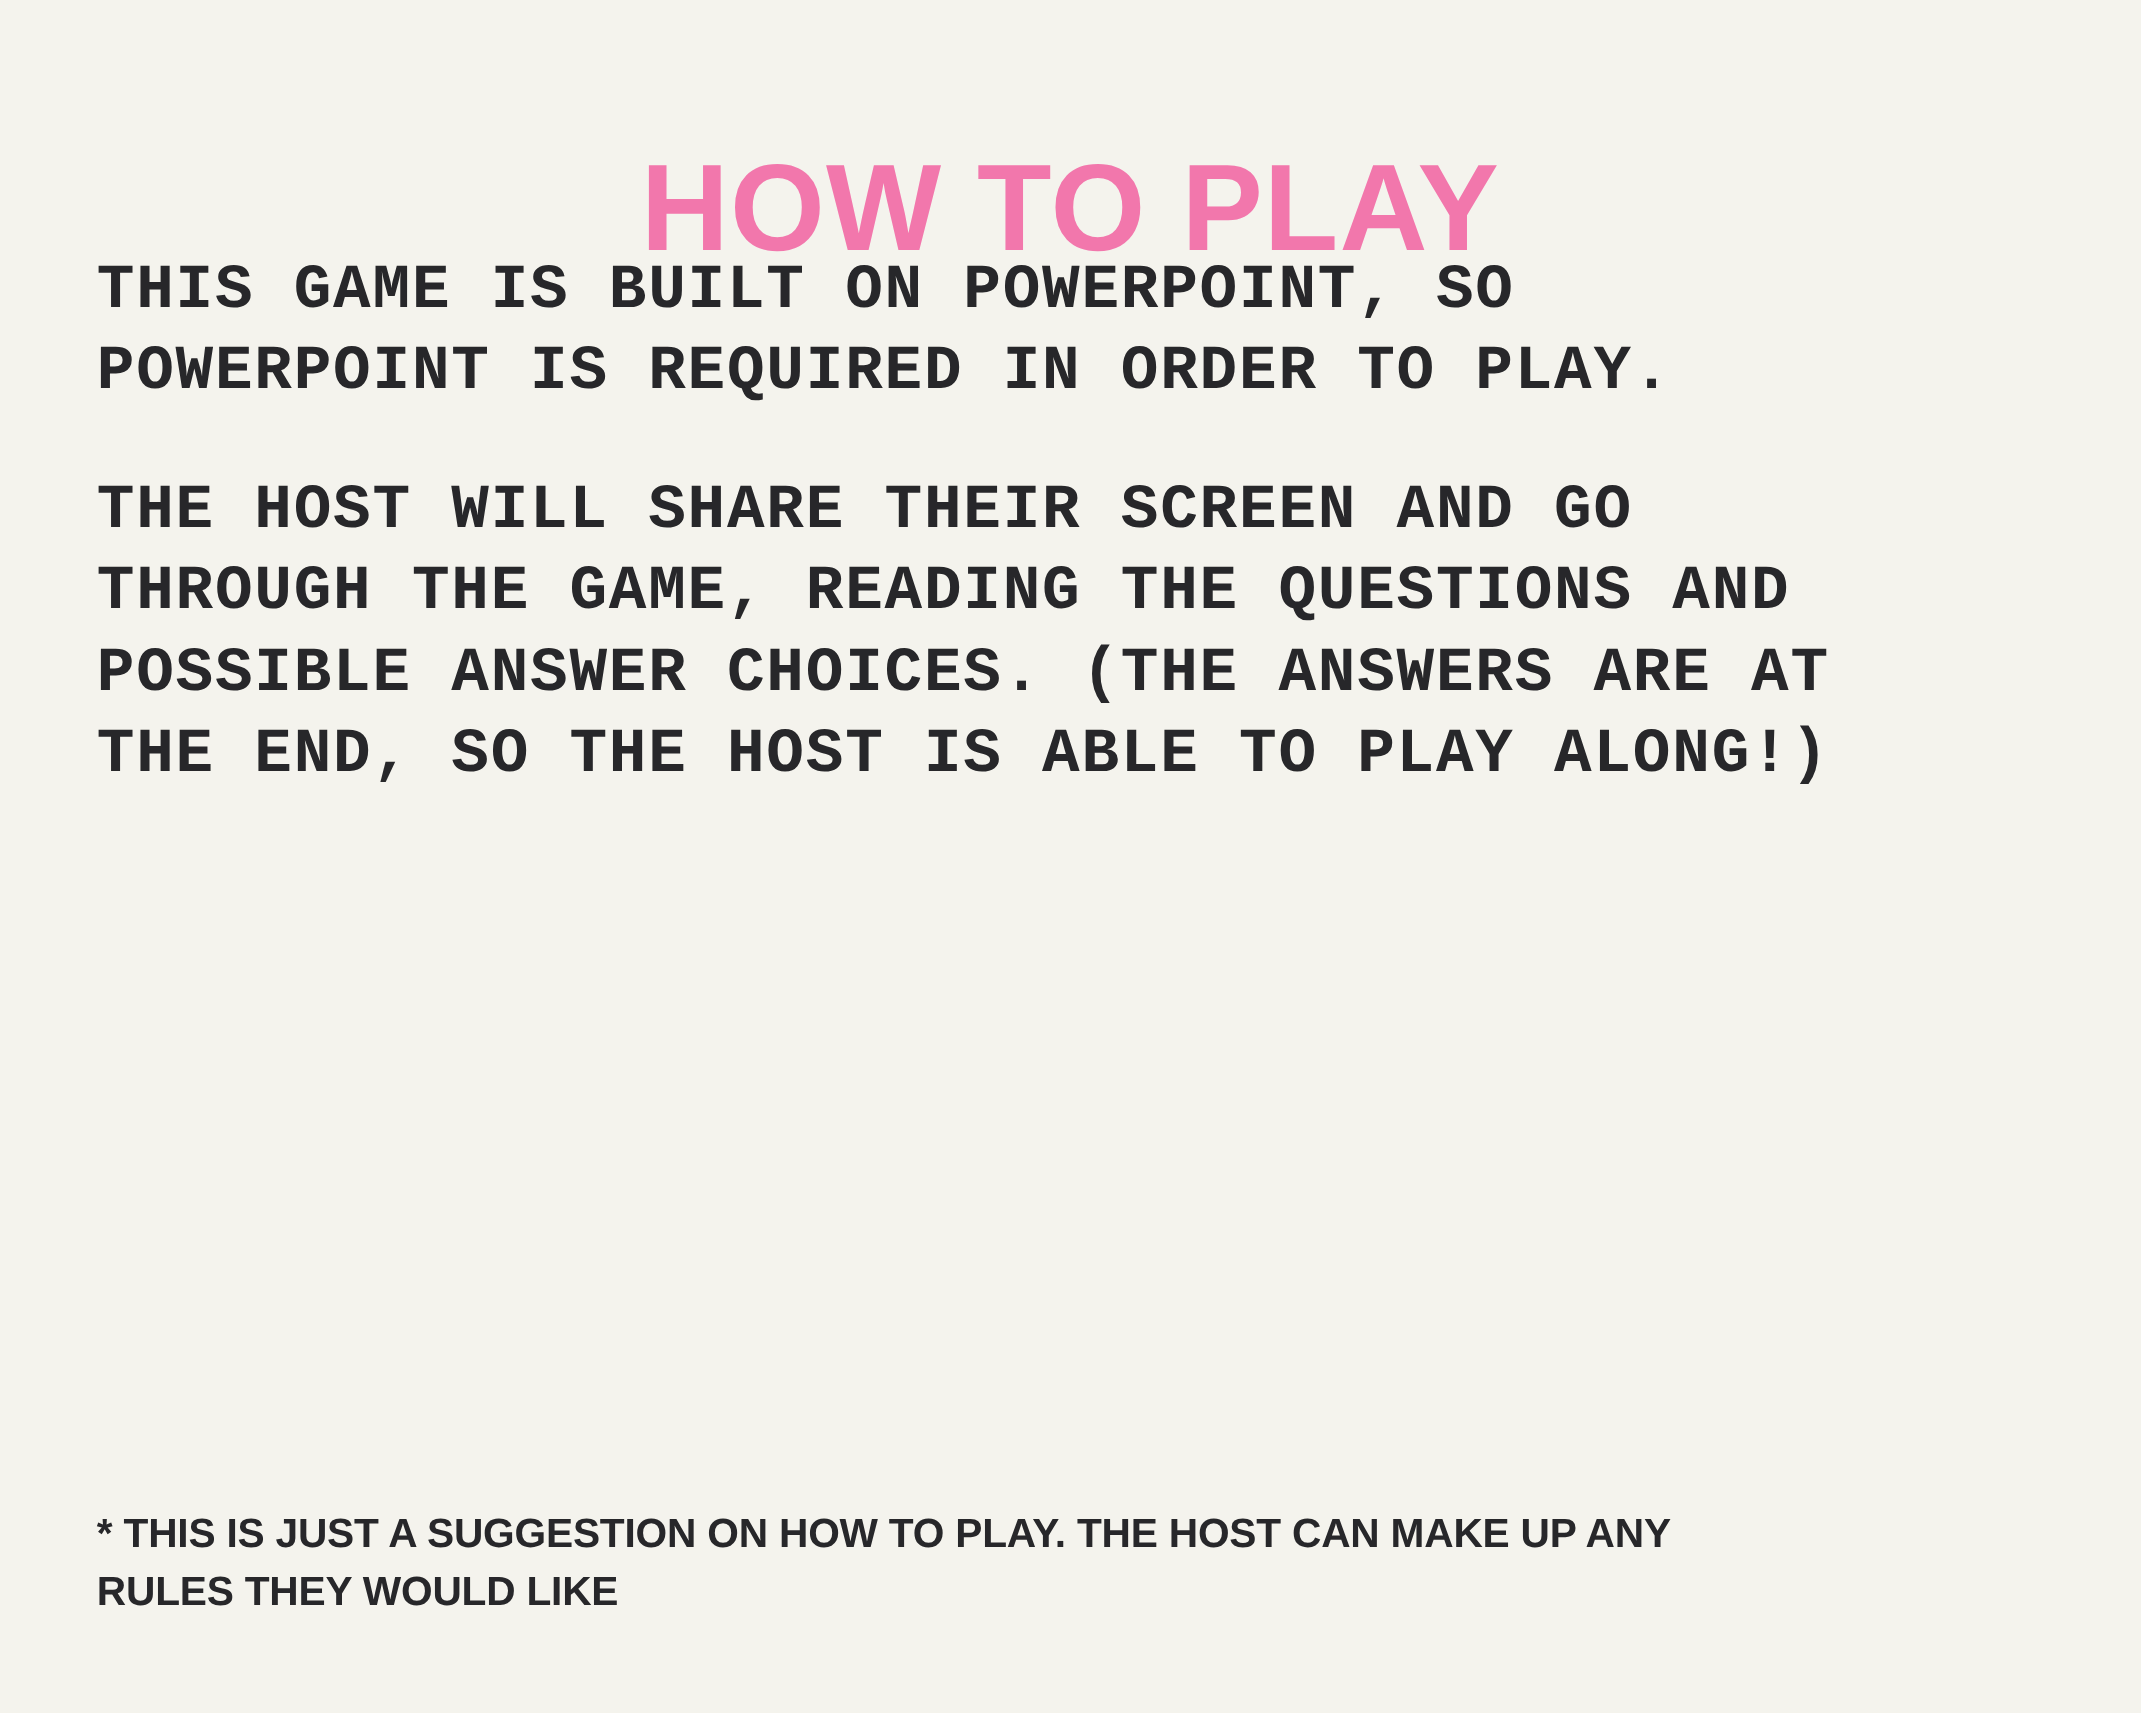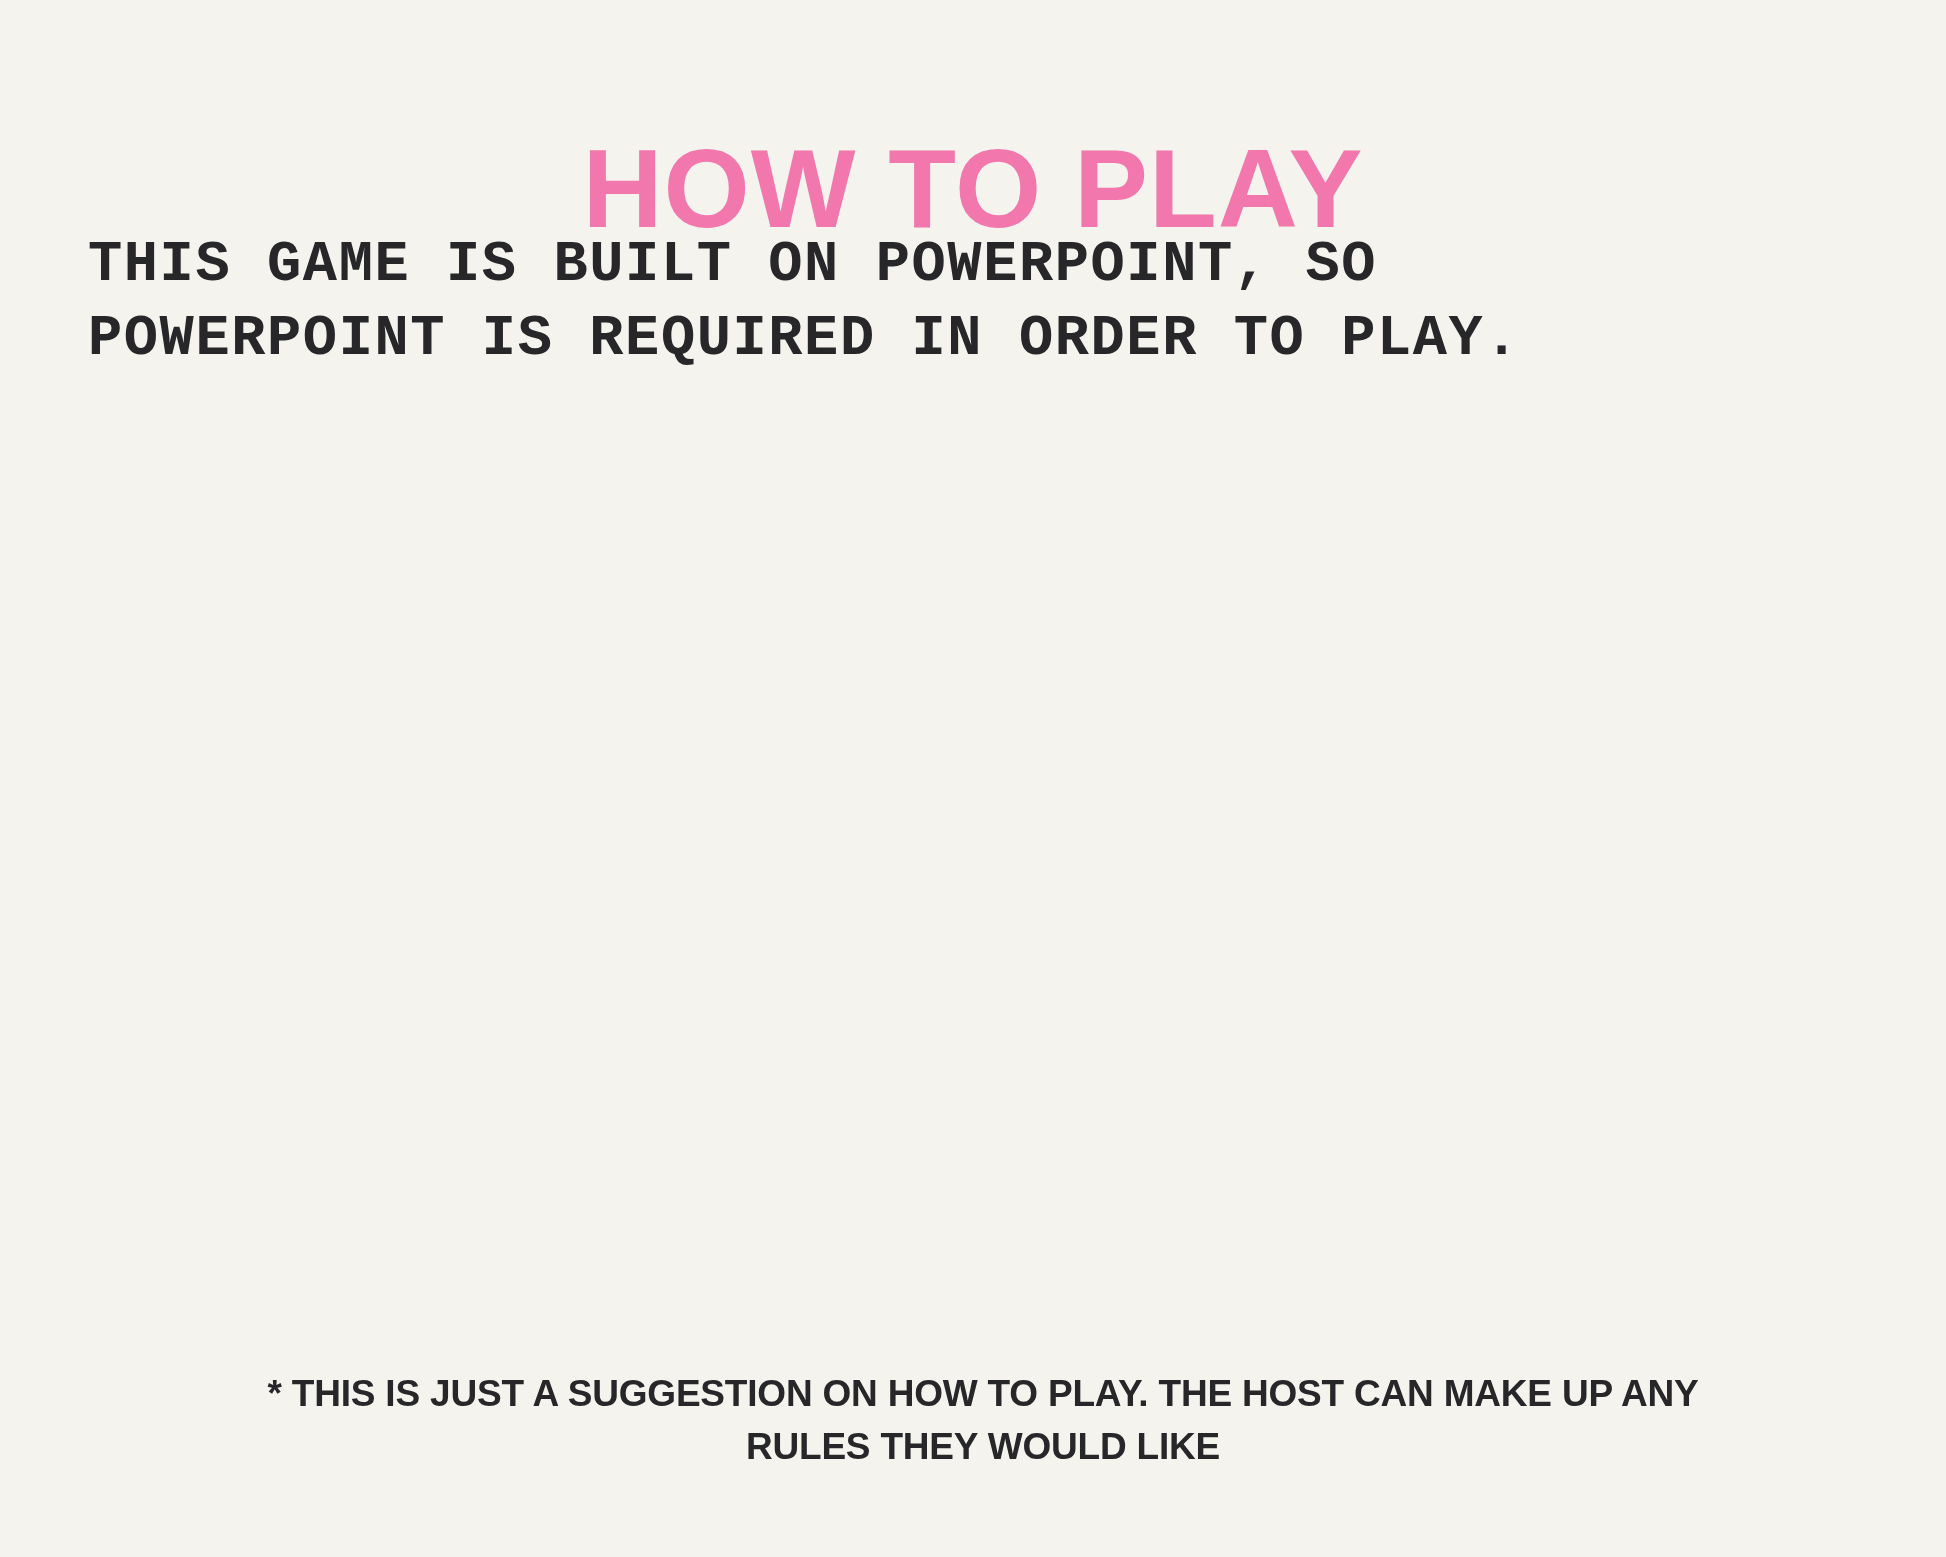--- a/index.html
+++ b/index.html
@@ -66,31 +66,34 @@
     left: 88px;
     top: 1368px;
     width: 1790px;
     color: #27272A;
     font-family: "Liberation Sans", sans-serif;
     font-weight: bold;
     font-size: 37px;
     line-height: 1.42;
     letter-spacing: -0.2px;
     white-space: pre-line;
-    text-align: center;
   }
 </style>
 </head>
 <body>
 
 <div class="slide">
 
   <h1 class="title">HOW TO PLAY</h1>
 
   <div class="body-block">
     <p class="para">THIS GAME IS BUILT ON POWERPOINT, SO
 POWERPOINT IS REQUIRED IN ORDER TO PLAY.</p>
+    <p class="para">THE HOST WILL SHARE THEIR SCREEN AND GO
+THROUGH THE GAME, READING THE QUESTIONS AND
+POSSIBLE ANSWER CHOICES. (THE ANSWERS ARE AT
+THE END, SO THE HOST IS ABLE TO PLAY ALONG!)</p>
   </div>
 
   <div class="footnote">* THIS IS JUST A SUGGESTION ON HOW TO PLAY. THE HOST CAN MAKE UP ANY
 RULES THEY WOULD LIKE</div>
 
 </div>
 
 </body></html>

